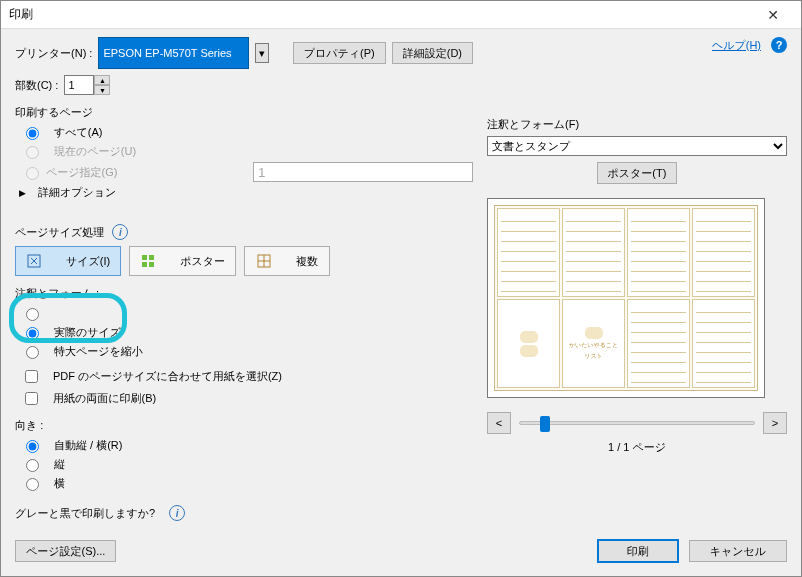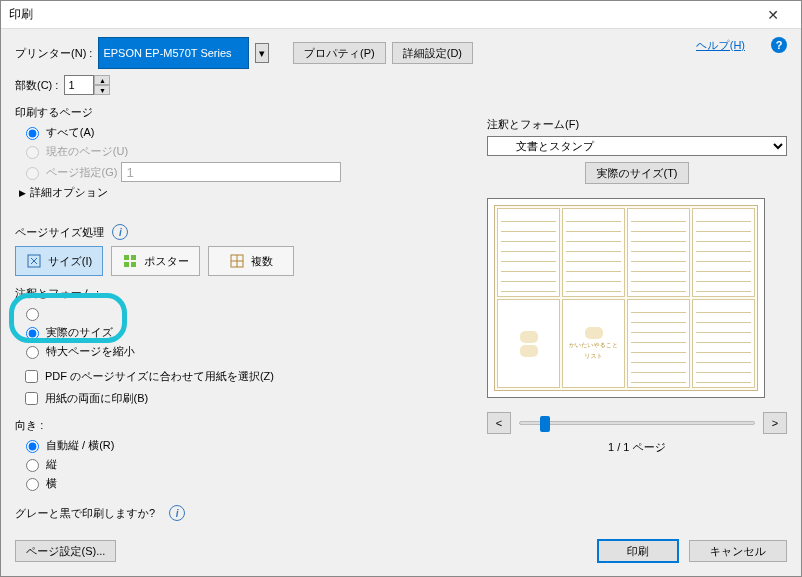--- a/index.html
+++ b/index.html
@@ -14,33 +14,33 @@
   .row { display:flex; align-items:center; margin-bottom:6px; gap:6px; }
   .label { white-space:nowrap; }
   select, input[type=text] { font-size:11px; height:20px; border:1px solid #7a7a7a; background:#fff; }
   .printer-select { flex:1; background:#0078d7; color:#fff; height:32px; padding:0 4px; border:1px solid #005a9e;}
   .btn { height:22px; font-size:11px; border:1px solid #adadad; background:#e1e1e1; padding:0 10px; cursor:default;}
   .spin { width:46px; height:20px; display:flex;}
   .spin input { width:30px; height:20px; text-align:left; padding:0 3px;}
   .spin .arrows{ width:16px; display:flex; flex-direction:column;}
   .spin .arrows div{ flex:1; border:1px solid #adadad; background:#e1e1e1; font-size:7px; display:flex; align-items:center; justify-content:center; line-height:1;}
   .section-head { margin-top:10px; margin-bottom:4px; font-size:11px; }
-  .radio-row, .check-row { display:flex; align-items:center; gap:4px; margin:3px 0 3px 6px; }
+  .radio-row, .check-row { display:flex; align-items:center; gap:12px; margin:3px 0 3px 6px; }
   .radio-row.disabled, .disabled { color:#a0a0a0; }
   .pageinput { width:220px; height:20px; background:#fff; border:1px solid #aaa; color:#aaa; padding:0 4px;}
   .info-icon { width:16px;height:16px;border-radius:50%; border:1px solid #3a7abd; color:#3a7abd; display:inline-flex;align-items:center;justify-content:center;font-size:10px; font-style:italic; font-weight:bold; margin-left:8px;}
   .seg-row { display:flex; gap:8px; margin:6px 0 10px 0;}
-  .seg { height:30px; min-width:86px; border:1px solid #adadad; background:#f6f6f6; display:flex; align-items:center; justify-content:center; gap:6px; padding:0 10px; font-size:11px;}
+  .seg { height:30px; min-width:86px; border:1px solid #adadad; background:#f6f6f6; display:flex; align-items:center; justify-content:center; gap:24px; padding:0 10px; font-size:11px;}
   .seg.active { background:#cce4f7; border-color:#5a9bd5; }
   .seg .ico { width:16px;height:16px; display:inline-flex; align-items:center;justify-content:center;}
   .circled { position:relative; }
   .annot { position:absolute; left:8px; top:292px; width:118px; height:50px; border:5px solid #1fc1d6; border-radius:20px; pointer-events:none;}
   .help-link { color:#0066cc; text-decoration:underline; font-size:11px;}
   .help-circle { width:16px;height:16px;border-radius:50%;background:#0078d7;color:#fff;display:flex;align-items:center;justify-content:center;font-size:11px;font-weight:bold;}
-  .forms-select { width:312px; height:20px;padding-left:24px;}
+  .forms-select { width:312px; height:20px;}
   .preview-label{ font-size:11px; margin-bottom:4px;}
   .preview-box { width:278px; height:200px; background:#fff; border:1px solid #777; padding:4px; display:flex; align-items:center; justify-content:center;}
   .preview-inner { width:264px; height:186px; border:1px solid #c9b78a; background:#fdfaf1; display:grid; grid-template-columns:repeat(4,1fr); grid-template-rows:1fr 1fr; gap:2px; padding:2px; position:relative;}
   .panel { border:1px solid #d8c99b; background:#fff; position:relative; overflow:hidden;}
   .panel.lines::before{content:"";position:absolute;inset:3px;background:repeating-linear-gradient(to bottom,transparent 0,transparent 9px,#d8c99b 9px,#d8c99b 10px);}
   .panel.illust{ display:flex; flex-direction:column; align-items:center; justify-content:center; gap:2px; font-size:6px; color:#b9923a;}
   .panel.illust .blob{width:18px;height:12px;background:#f3e6c4;border-radius:5px;}
   .slider-row{ display:flex; align-items:center; gap:8px; margin-top:14px;}
   .navbtn{ width:24px;height:22px; border:1px solid #adadad; background:#e1e1e1; display:flex;align-items:center;justify-content:center; font-size:11px;}
   .slider{ flex:1; height:4px; background:#ddd; border:1px solid #bbb; position:relative; border-radius:2px;}
@@ -89,21 +89,21 @@
 
       <div class="section-head">印刷するページ</div>
       <div class="radio-row">
         <input type="radio" checked="" style="">
         <span>すべて(A)</span>
       </div>
       <div class="radio-row disabled">
         <input type="radio" disabled="" style="">
         <span>現在のページ(U)</span>
       </div>
-      <div class="radio-row" style="align-items:center;">
+      <div class="radio-row" style="align-items:center;justify-content:space-between;">
         <span class="disabled" style="display:flex;align-items:center;gap:4px;">
           <input type="radio" disabled="" style="">
           <span>ページ指定(G)</span>
         </span>
         <input class="pageinput" readonly="" value="1" style="">
       </div>
       <div class="radio-row" style="margin-left:4px;">
         <span class="triangle-right">▶</span>
         <span>詳細オプション</span>
       </div>
@@ -182,35 +182,35 @@
       </div>
 
       <div class="row" style="margin-top:14px;">
         <span>グレーと黒で印刷しますか?</span>
         <span class="info-icon">i</span>
       </div>
 
     </div>
 
     <div class="right">
-      <div style="display:flex;justify-content:flex-end;align-items:center;gap:26px;margin-bottom:6px;">
+      <div style="display:flex;justify-content:flex-end;align-items:center;gap:10px;margin-bottom:6px;">
         <a class="help-link">ヘルプ(H)</a>
         <span class="help-circle">?</span>
       </div>
 
       <div style="height:48px;"></div>
 
       <div class="section-head">注釈とフォーム(F)</div>
       <div class="row">
         <select class="forms-select">
           <option>文書とスタンプ</option>
         </select>
       </div>
       <div style="text-align:center; margin:6px 0 14px 0;">
-        <button class="btn">実際のサイズ(T)</button>
+        <button class="btn">ポスター(T)</button>
       </div>
 
       <div class="preview-box">
         <div class="preview-inner">
           <div class="panel lines"></div>
           <div class="panel lines"></div>
           <div class="panel lines"></div>
           <div class="panel lines"></div>
           <div class="panel illust">
               <div class="blob"></div>

